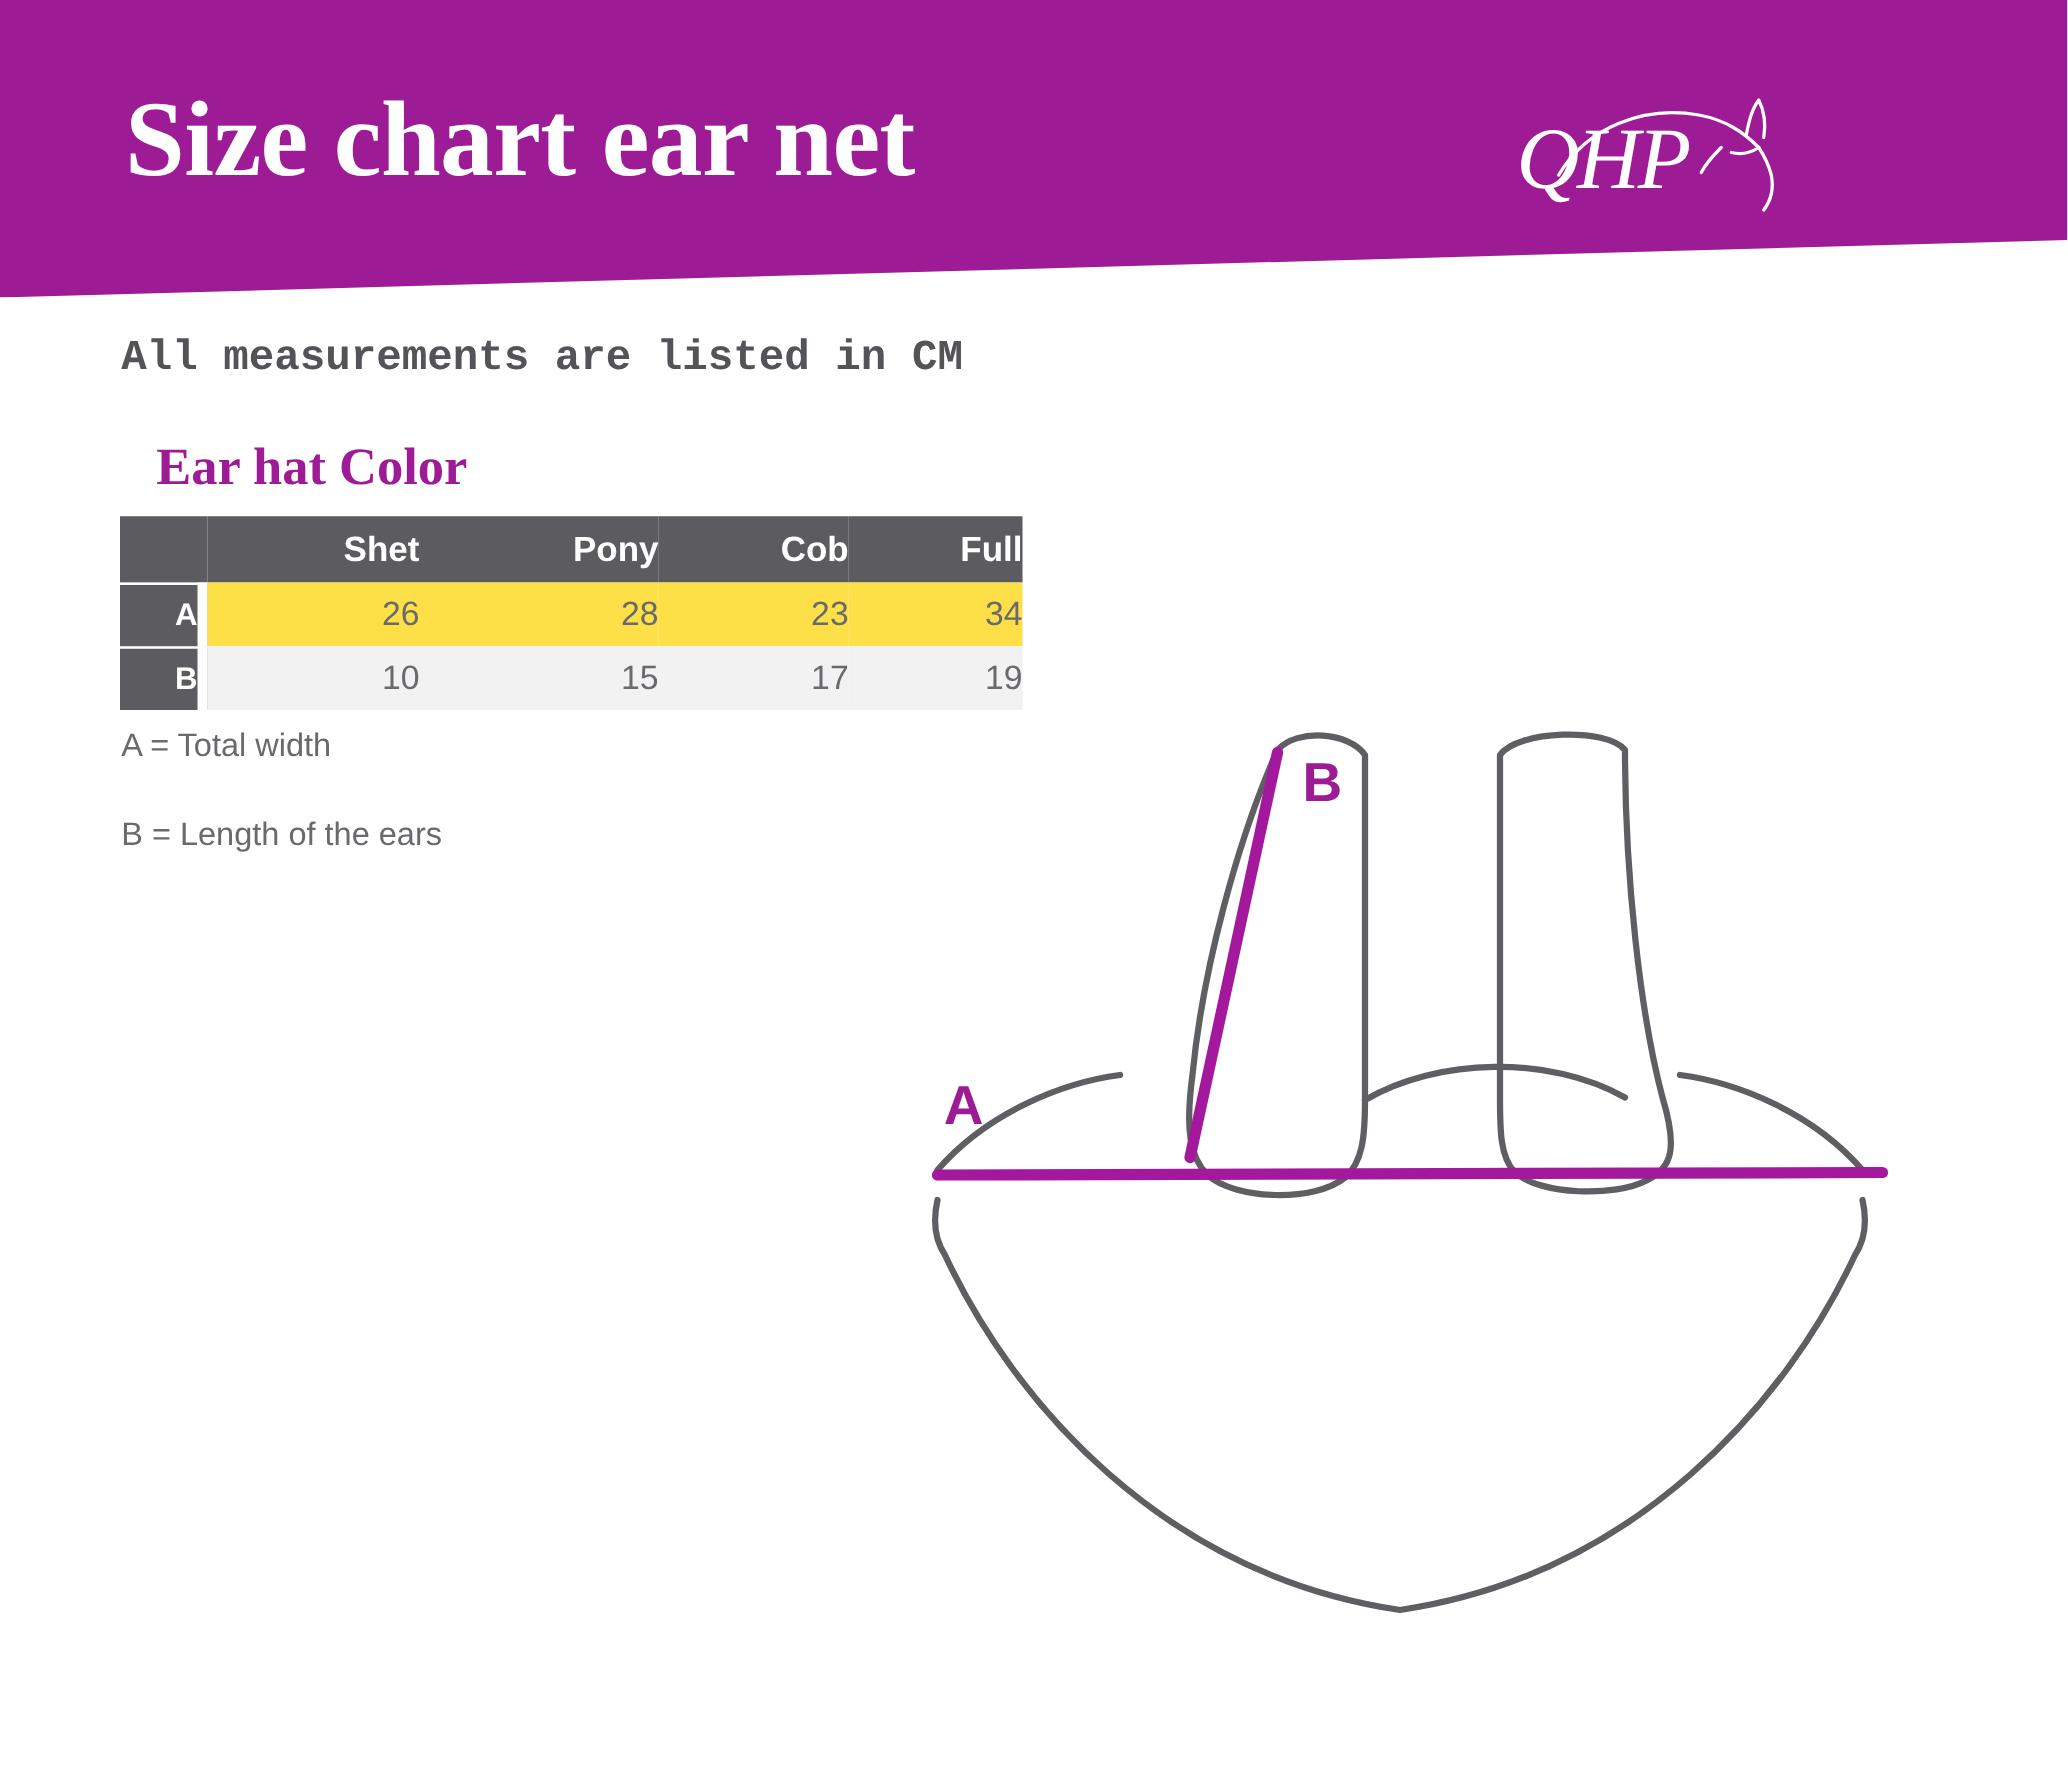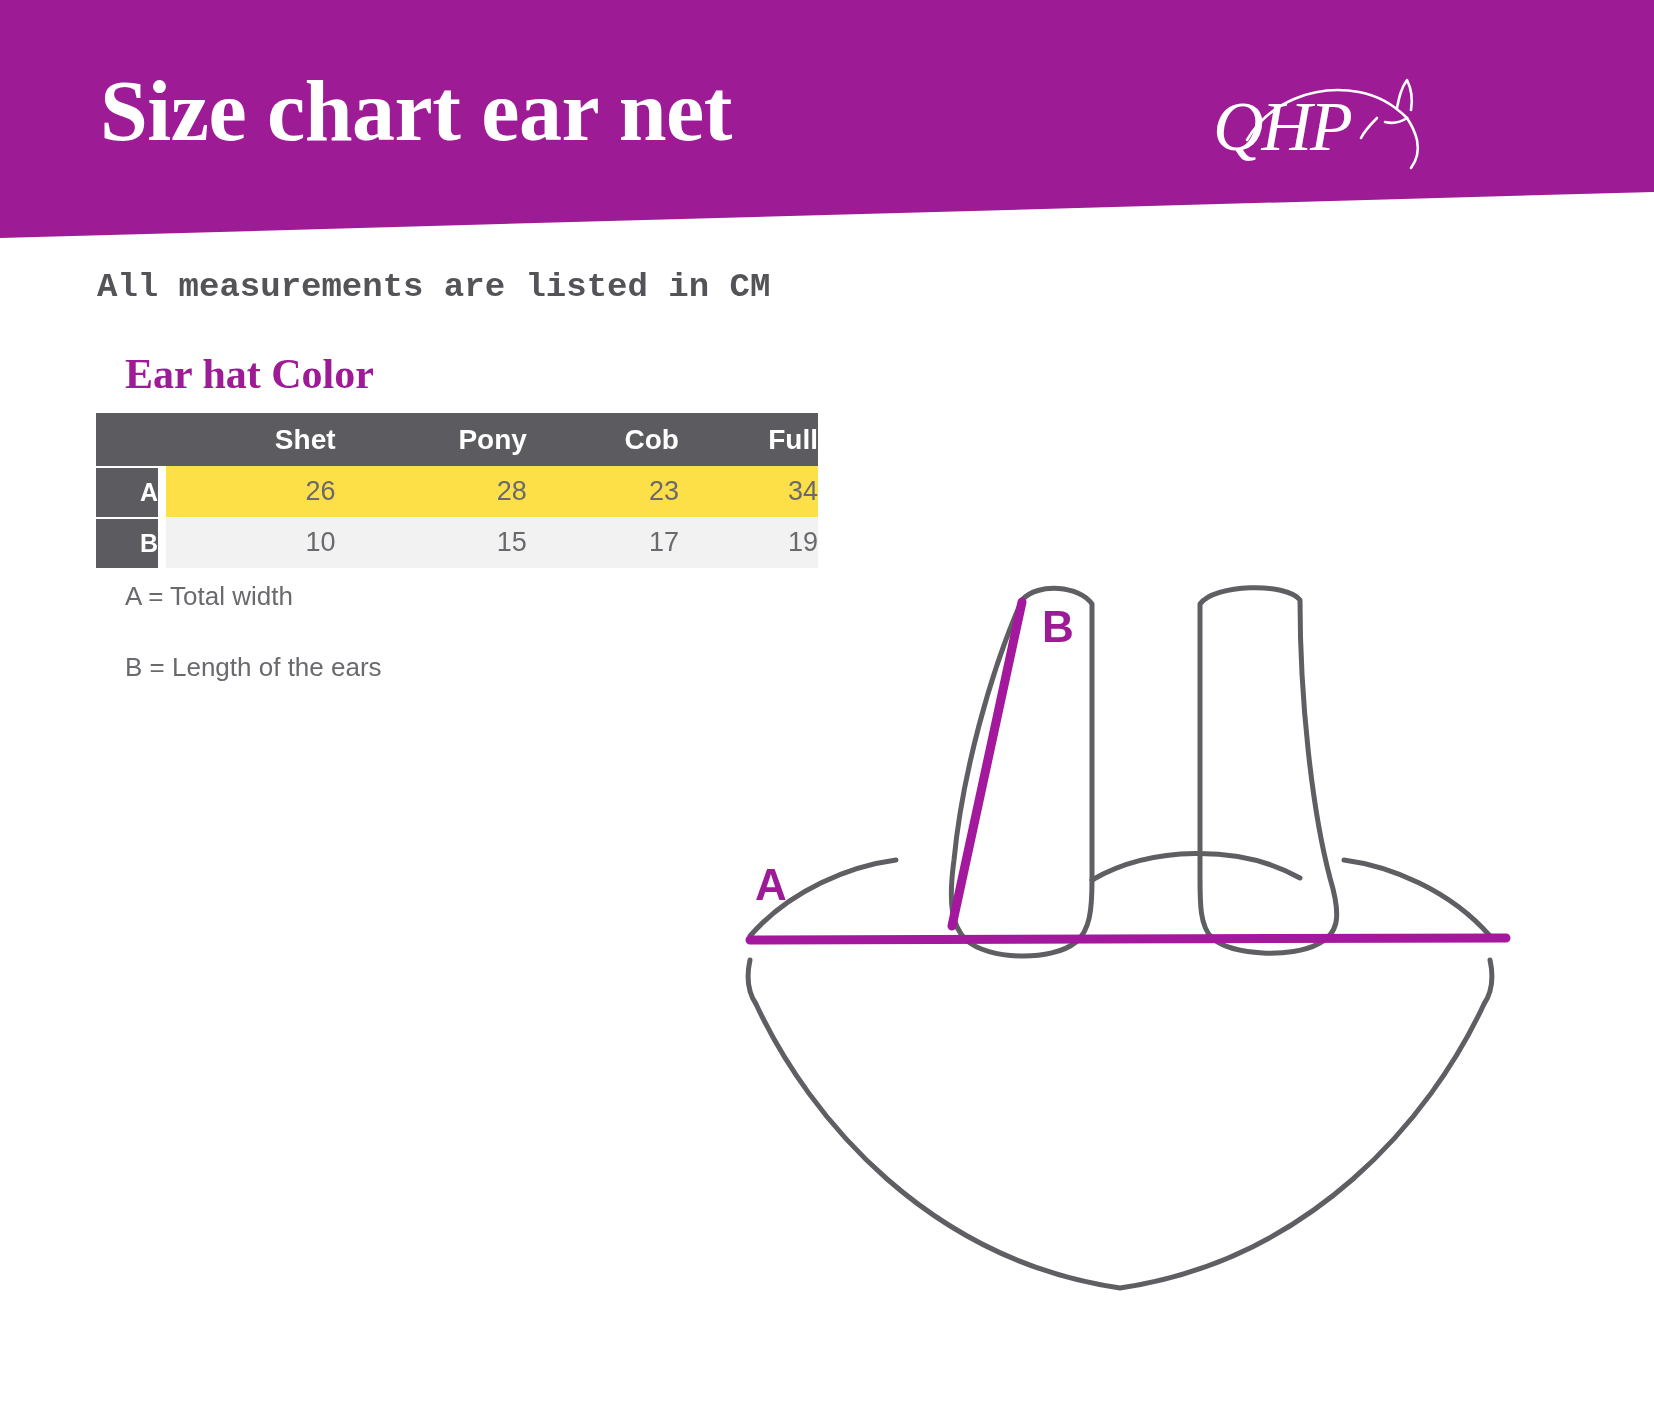--- a/index.html
+++ b/index.html
@@ -118,21 +118,20 @@
   }
   tr.row-a .datacell { background: #fde047; }
   tr.row-b .datacell { background: #F2F2F2; }
 
   .legend {
     position: absolute;
     left: 97px;
     font-size: 26px;
     color: #6a6a6e;
     white-space: nowrap;
-    margin-left: 28px;
   }
   .legend-a { top: 581px; }
   .legend-b { top: 652px; }
 
   
   .diagram {
     position: absolute;
     left: 700px;
     top: 560px;
     width: 860px;

